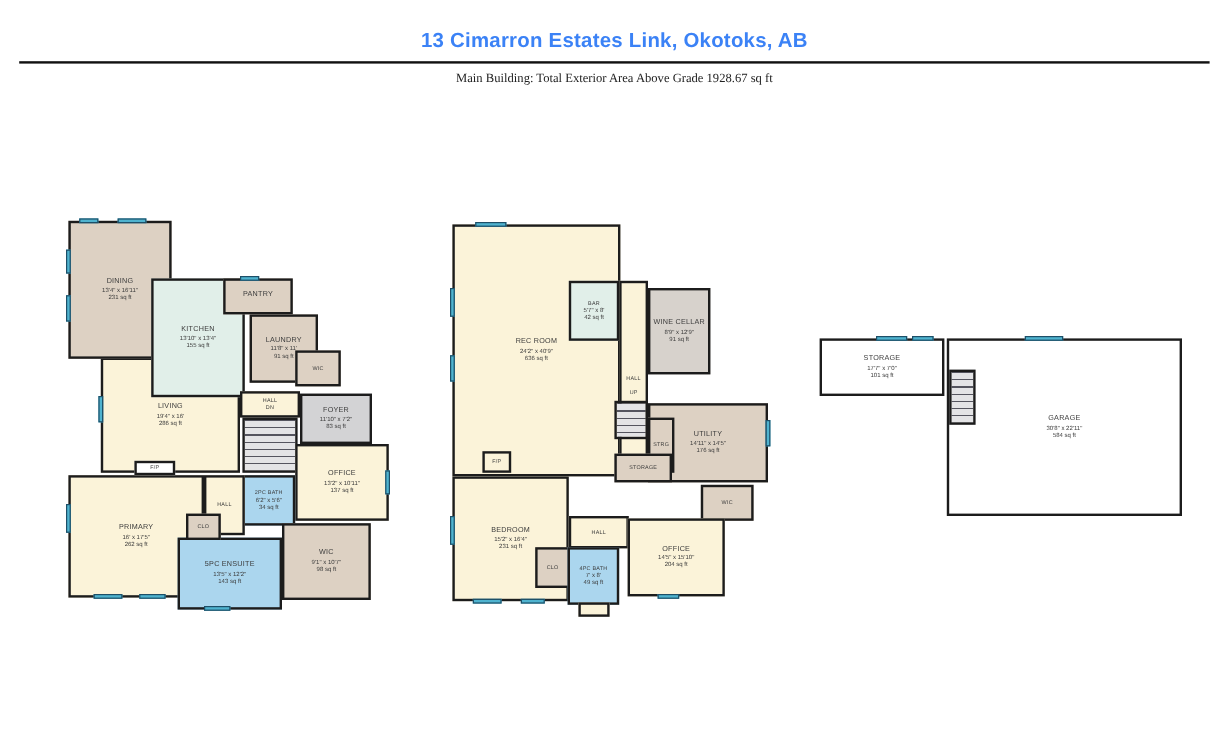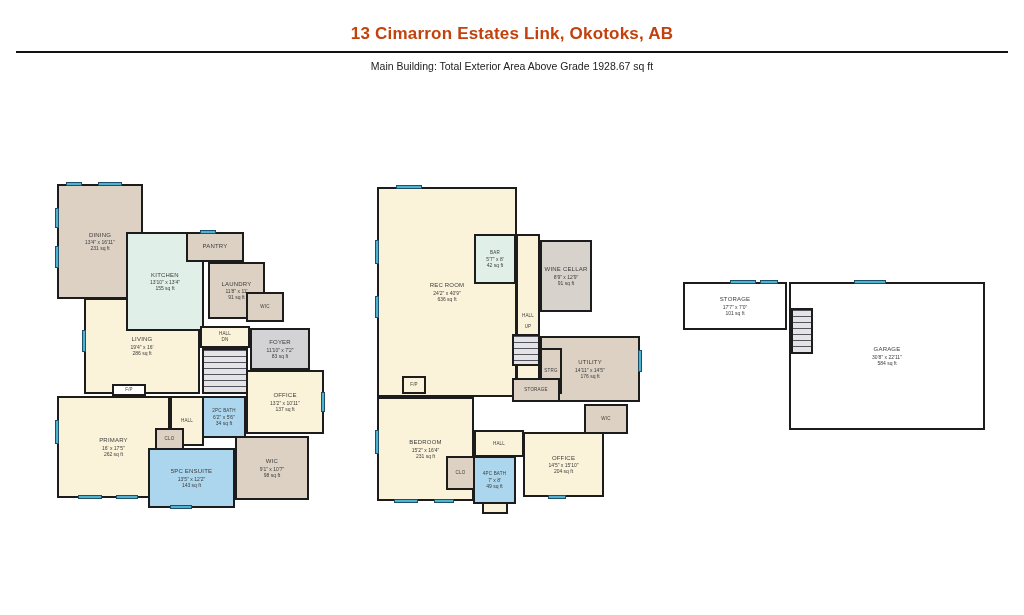--- a/index.html
+++ b/index.html
@@ -1,22 +1,22 @@
 <!DOCTYPE html>
 <html><head>
 <meta charset="utf-8">
 <style>
   html,body{margin:0;padding:0;background:#ffffff;}
   .page{position:relative;width:1024px;height:615px;background:#fff;overflow:hidden;
         font-family:"Liberation Sans",sans-serif;}
   .title{position:absolute;top:24px;left:0;width:100%;text-align:center;
-         font-size:17px;font-weight:bold;color:#c2410c;letter-spacing:.2px;}
+         font-size:17px;font-weight:bold;color:#3b82f6;letter-spacing:.2px;}
   .rule{position:absolute;top:51px;left:16px;right:16px;border-top:2px solid #111;}
   .subtitle{position:absolute;top:60px;left:0;width:100%;text-align:center;
-            font-size:10.5px;color:#222;}
+            font-size:10.5px;color:#222;font-family:Liberation Serif, serif;}
   .plan{position:absolute;inset:0;}
   .room{position:absolute;box-sizing:border-box;border:2px solid #1c1c1c;
         display:flex;align-items:center;justify-content:center;overflow:hidden;}
   .lbl{text-align:center;line-height:1.25;color:#3c3c3c;}
   .nm{font-size:6px;display:block;letter-spacing:.2px;}
   .dm,.ar{font-size:5px;display:block;}
   .tiny .nm{font-size:4.5px;}
   .cream{background:#fbf3d9;}
   .tan{background:#ddd1c3;}
   .mint{background:#e1efe9;}

